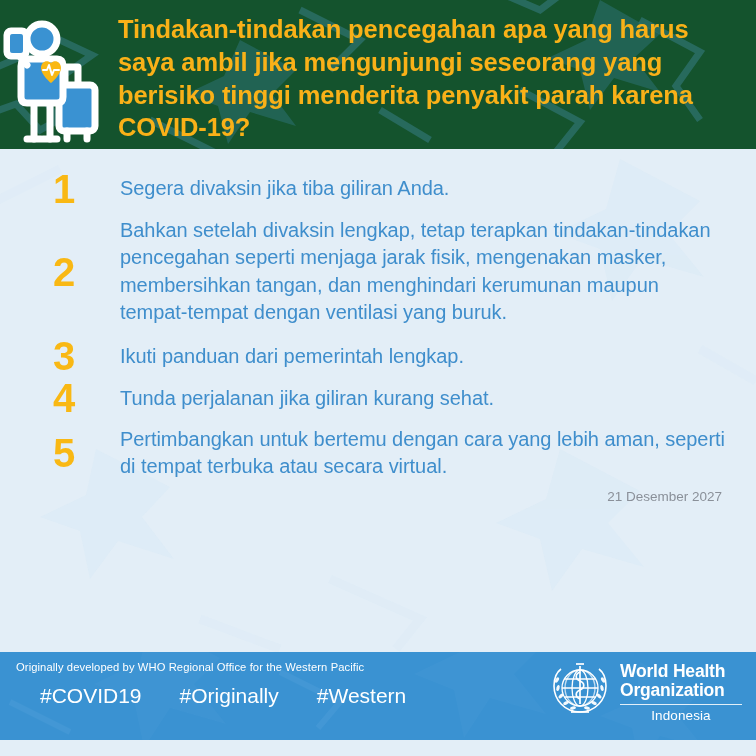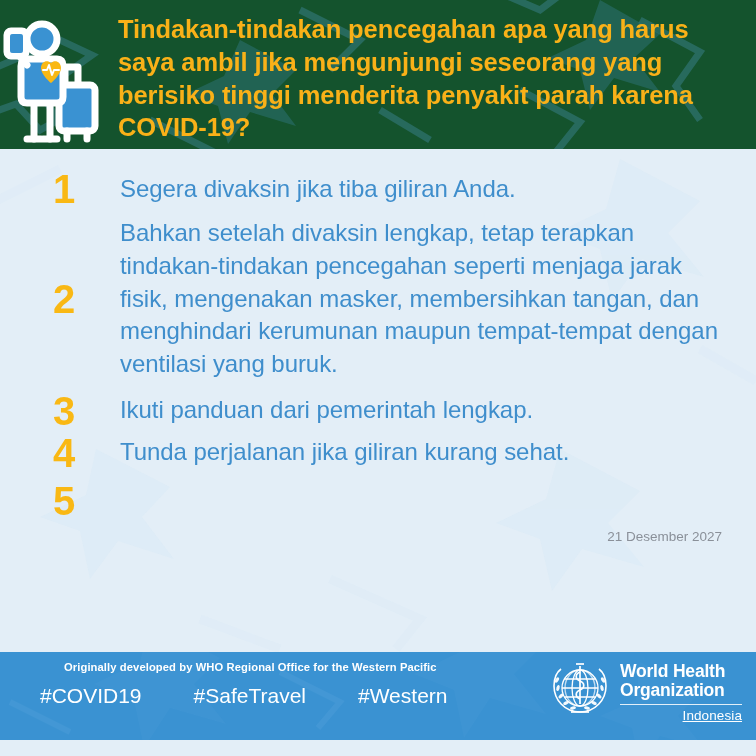--- a/index.html
+++ b/index.html
@@ -70,21 +70,21 @@
     flex:0 0 72px;
     color:#f9b814;
     font-weight:bold;
     font-size:40px;
     line-height:1;
     text-align:left;
     padding-left:5px;
   }
   .txt {
     color:#3f8ecc;
-    font-size:24px;
+    font-size:20px;
     line-height:1.365;
     letter-spacing:-0.05px;
   }
   .row-1 { margin-top:6px; margin-bottom:8px; }
   .row-2 { margin-bottom:10px; }
   .row-3 { margin-bottom:2px; }
   .row-4 { margin-bottom:8px; }
 
   .date {
     position:relative;
@@ -102,30 +102,29 @@
     background:#3a92d2;
     overflow:hidden;
   }
   .footer-watermark { position:absolute; inset:0; opacity:.45; pointer-events:none; }
   .credit {
     position:absolute;
     left:16px; top:9px;
     z-index:2;
     color:#ffffff;
     font-size:11.2px;
-    font-weight:bold;
+    font-weight:normal;
     letter-spacing:.1px;
-    margin-left:48px;
   }
   .tags {
     position:absolute;
     left:40px; top:32px;
     z-index:2;
     display:flex;
-    gap:52px;
+    gap:38px;
     color:#ffffff;
     font-size:21px;
   }
   .who-block {
     position:absolute;
     right:14px; top:8px;
     z-index:2;
     display:flex;
     align-items:flex-start;
     gap:9px;
@@ -139,23 +138,22 @@
     letter-spacing:-.2px;
   }
   .who-rule {
     width:122px; height:1px;
     background:rgba(255,255,255,.85);
     margin:4px 0 3px 0;
   }
   .who-country {
     color:#ffffff;
     font-size:13.5px;
-    text-align:right;
+    text-align:center;
     letter-spacing:.1px;
-    text-decoration:underline;
   }
 </style>
 </head>
 <body>
 
 <div id="card">
 
   <div class="header">
 
     <svg class="header-watermark" viewBox="0 0 756 165" preserveAspectRatio="xMidYMid slice">
@@ -239,20 +237,21 @@
         <div class="txt">Ikuti panduan dari pemerintah lengkap.</div>
       </div>
 
       <div class="row row-4">
         <div class="num">4</div>
         <div class="txt">Tunda perjalanan jika giliran kurang sehat.</div>
       </div>
 
       <div class="row row-5">
         <div class="num">5</div>
+        <div class="txt">Pertimbangkan untuk bertemu dengan cara yang lebih aman, seperti di tempat terbuka atau secara virtual.</div>
       </div>
 
     </div>
 
     <div class="date">21 Desember 2027</div>
   </div>
 
   <div class="footer">
 
     <svg class="footer-watermark" viewBox="0 0 756 88" preserveAspectRatio="xMidYMid slice">
@@ -264,21 +263,21 @@
       <g fill="none" stroke="#62aae0" stroke-width="6" opacity="0.5">
         <path d="M280 20 L340 50 L318 76"></path>
         <path d="M10 50 L70 80"></path>
       </g>
     </svg>
 
     <div class="credit">Originally developed by WHO Regional Office for the Western Pacific</div>
 
     <div class="tags">
       <span>#COVID19</span>
-      <span>#SafeTravel</span>
+      <span>#Originally</span>
       <span>#Western</span>
     </div>
 
     <div class="who-block">
       <svg width="62" height="62" viewBox="0 0 62 62">
         <g stroke="#ffffff" fill="none" stroke-width="1.3">
           <circle cx="31" cy="28" r="18"></circle>
           <ellipse cx="31" cy="28" rx="8" ry="18"></ellipse>
           <ellipse cx="31" cy="28" rx="15" ry="18" opacity=".7"></ellipse>
           <path d="M13 28 H49 M15.5 19 H46.5 M15.5 37 H46.5"></path>

